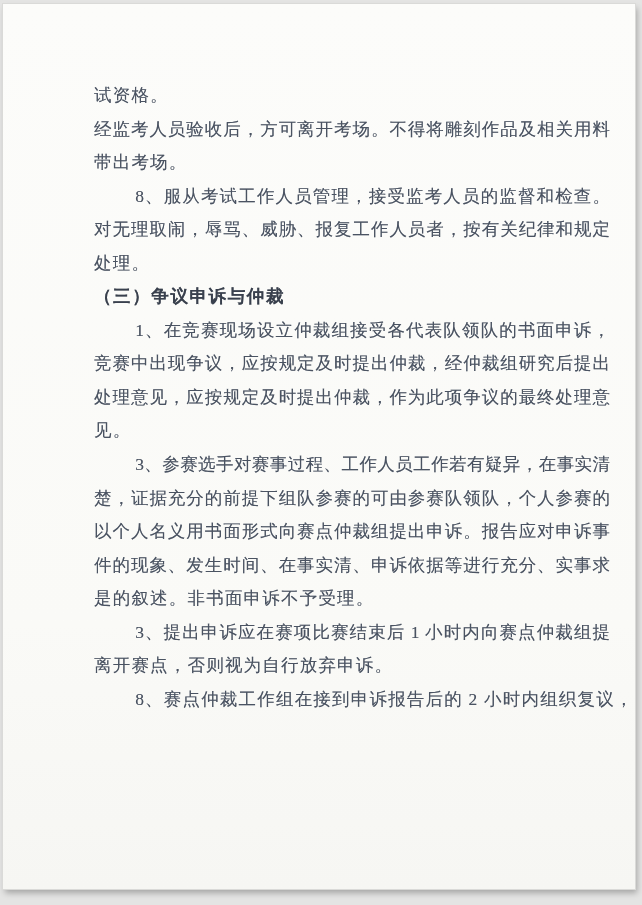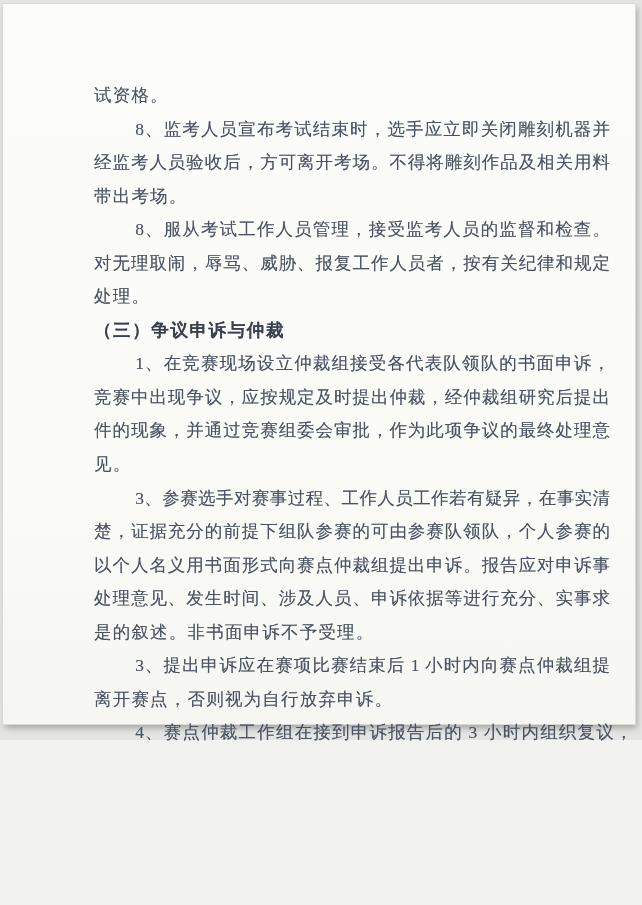--- a/index.html
+++ b/index.html
@@ -9,21 +9,21 @@
   body {
     width: 642px;
     height: 905px;
     overflow: hidden;
     background: #f2f2f1;
     font-family: "Liberation Serif", "DejaVu Serif", serif;
   }
   .scan-frame {
     position: relative;
     width: 642px;
-    height: 740px;
+    height: 905px;
     background: var(--backdrop, #e4e4e3);
   }
   .paper {
     position: absolute;
     left: 3px;
     top: 4px;
     right: 7px;
     bottom: 16px;
     background: linear-gradient(180deg, #fcfcfa 0%, #fafaf7 70%, #f6f6f3 100%);
     background-color: var(--paper, #fbfbf9);
@@ -60,34 +60,33 @@
     text-shadow: 0 0 0.6px rgba(50, 56, 70, 0.55);
   }
 </style>
 </head>
 <body>
 
 <div class="scan-frame">
   <div class="paper">
     <div class="textblock">
         <div class="line">试资格。</div>
-        <div class="line indent justify">8、监考人员宣布考试结束时，选手应立即关闭雕刻机器并</div>
         <div class="line justify">经监考人员验收后，方可离开考场。不得将雕刻作品及相关用料</div>
         <div class="line">带出考场。</div>
         <div class="line indent justify">8、服从考试工作人员管理，接受监考人员的监督和检查。</div>
         <div class="line justify">对无理取闹，辱骂、威胁、报复工作人员者，按有关纪律和规定</div>
         <div class="line">处理。</div>
         <div class="line bold">（三）争议申诉与仲裁</div>
         <div class="line indent justify">1、在竞赛现场设立仲裁组接受各代表队领队的书面申诉，</div>
         <div class="line justify">竞赛中出现争议，应按规定及时提出仲裁，经仲裁组研究后提出</div>
-        <div class="line justify">件的现象，并通过竞赛组委会审批，作为此项争议的最终处理意</div>
+        <div class="line justify">处理意见，应按规定及时提出仲裁，作为此项争议的最终处理意</div>
         <div class="line">见。</div>
         <div class="line indent justify">3、参赛选手对赛事过程、工作人员工作若有疑异，在事实清</div>
         <div class="line justify">楚，证据充分的前提下组队参赛的可由参赛队领队，个人参赛的</div>
         <div class="line justify">以个人名义用书面形式向赛点仲裁组提出申诉。报告应对申诉事</div>
-        <div class="line justify">处理意见、发生时间、涉及人员、申诉依据等进行充分、实事求</div>
+        <div class="line justify">件的现象、发生时间、在事实清、申诉依据等进行充分、实事求</div>
         <div class="line">是的叙述。非书面申诉不予受理。</div>
         <div class="line indent justify">3、提出申诉应在赛项比赛结束后 1 小时内向赛点仲裁组提</div>
         <div class="line">离开赛点，否则视为自行放弃申诉。</div>
-        <div class="line indent">4、赛点仲裁工作组在接到申诉报告后的 3 小时内组织复议，</div>
+        <div class="line indent">8、赛点仲裁工作组在接到申诉报告后的 2 小时内组织复议，</div>
       </div>
   </div>
 </div>
 
 </body></html>

